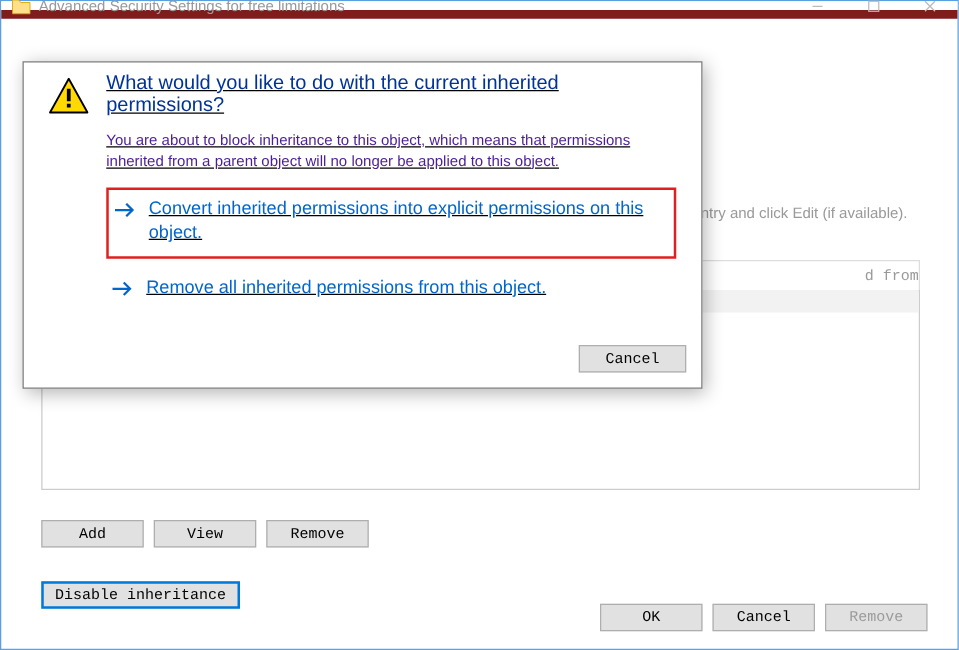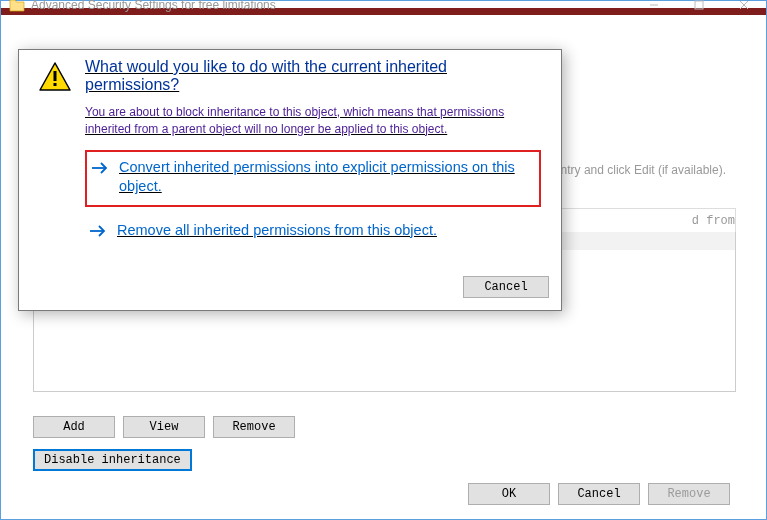--- a/index.html
+++ b/index.html
@@ -97,21 +97,21 @@
     border: 2px solid #0078d7;
     padding: 0 9px;
   }
   .disable-row {
     position: absolute;
     left: 32px;
     top: 448px;
   }
   .footer-btns {
     position: absolute;
-    right: 36px;
+    right: 24px;
     bottom: 14px;
     display: flex;
     gap: 8px;
   }
   .std-btn.disabled { color: #9b9b9b; }
 
   
   .dialog {
     position: absolute;
     top: 48px;
@@ -228,21 +228,21 @@
   <div class="perm-box"></div>
   <div class="perm-row-sample"></div>
 
   <div class="btn-row">
     <button class="std-btn">Add</button>
     <button class="std-btn">View</button>
     <button class="std-btn">Remove</button>
   </div>
 
   <div class="disable-row">
-    <button class="std-btn focused" style="min-width:150px;">Disable inheritance</button>
+    <button class="std-btn focused" style="min-width:150px;margin-top:16px;">Disable inheritance</button>
   </div>
 
   <div class="footer-btns">
     <button class="std-btn">OK</button>
     <button class="std-btn">Cancel</button>
     <button class="std-btn disabled">Remove</button>
   </div>
 
   <div class="dialog">
     <div class="dialog-body">

